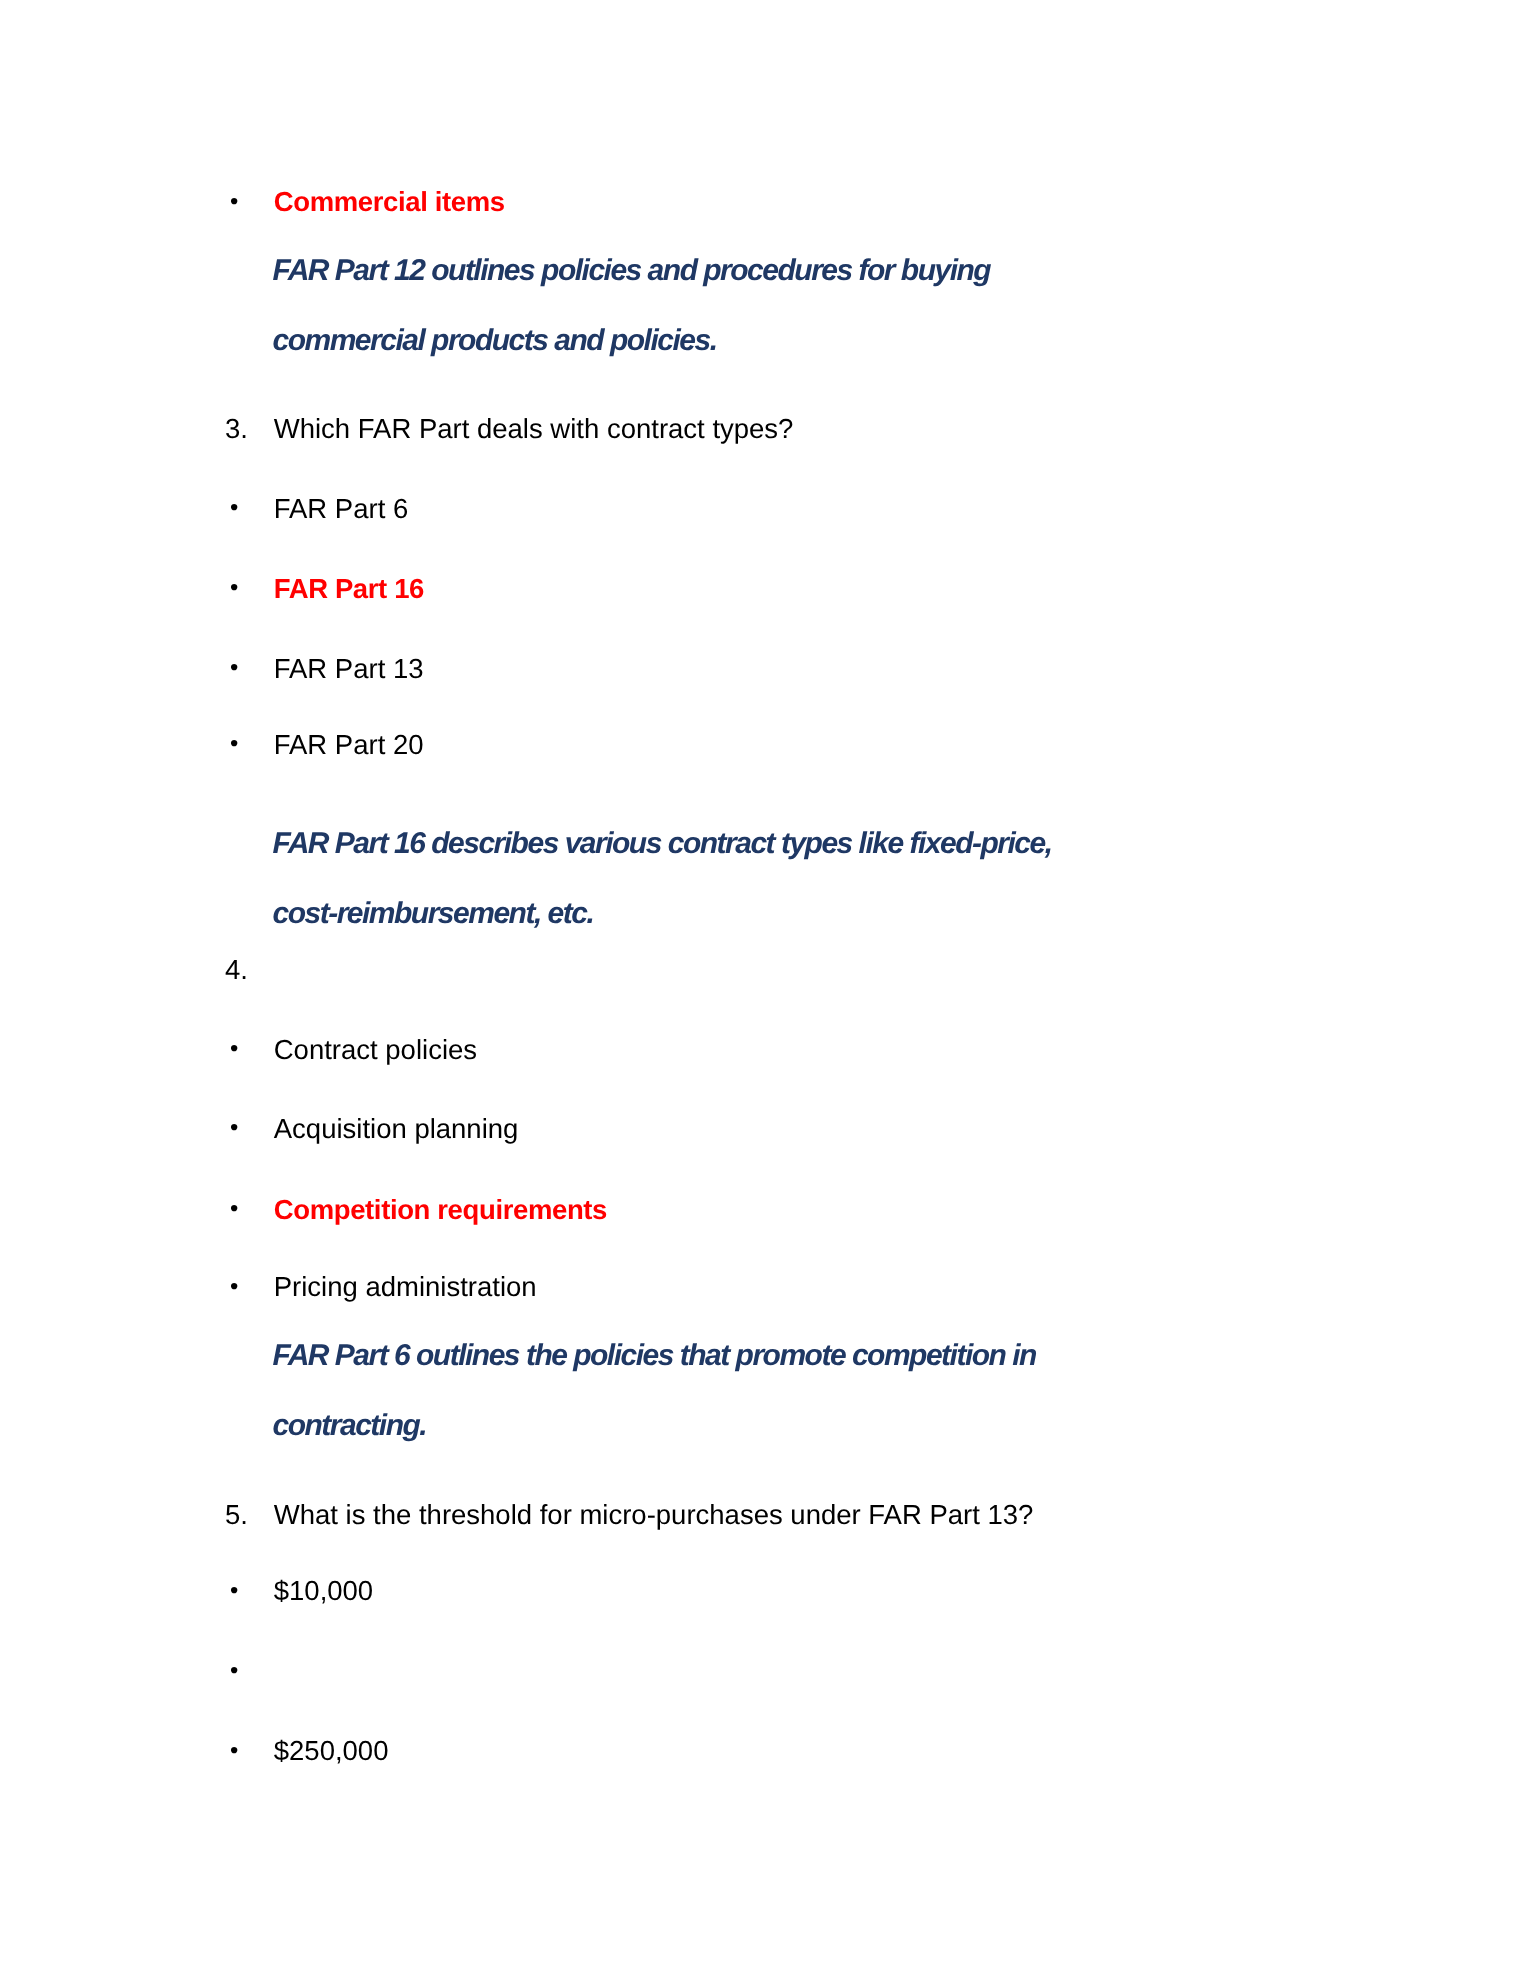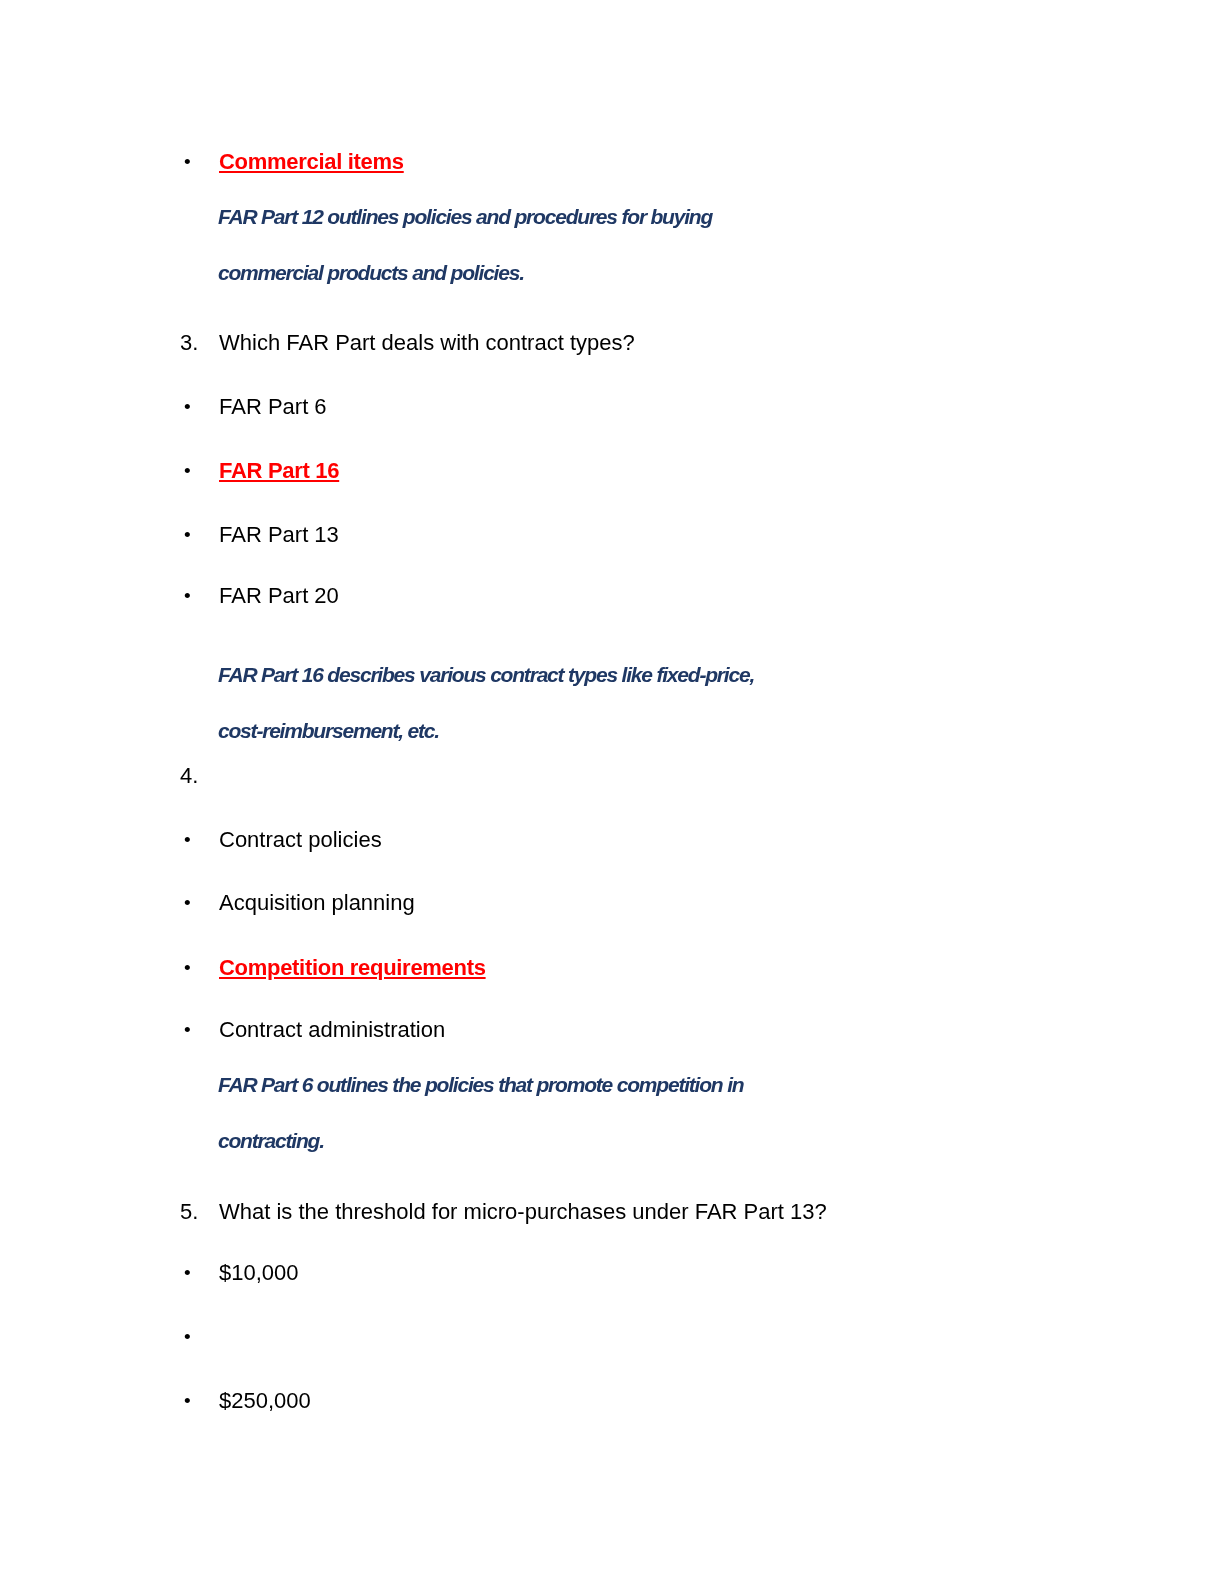--- a/index.html
+++ b/index.html
@@ -15,25 +15,24 @@
   .li .dot {
     position:absolute; left:184px; top:0;
     font-size:19px; color:var(--body_black, #000000);
   }
   .li .num { position:absolute; left:180px; white-space:nowrap; }
   .li .t { position:absolute; left:219px; white-space:nowrap; }
   .answer {
     color:var(--answer_red, #ff0000);
     font-weight:bold;
     letter-spacing:-0.3px;
-    text-decoration:underline;
   }
   .expl {
     position:absolute; left:218px;
-    font-size:21px; font-weight:bold; font-style:italic;
+    font-size:24px; font-weight:bold; font-style:italic;
     color:var(--explanation_navy, #1f3864);
     letter-spacing:-1.2px;
   }
   .expl .el { line-height:56px; white-space:nowrap; }
 </style>
 </head>
 <body>
 
 <div class="page" style="--answer_red: #ff0000; --explanation_navy: #1f3864; --body_black: #000000; --page_bg: #ffffff;">
 
@@ -91,21 +90,21 @@
     <span class="t">Acquisition planning</span>
   </div>
 
   <div class="li" style="top:953px">
     <span class="dot">•</span>
     <span class="t answer">Competition requirements</span>
   </div>
 
   <div class="li" style="top:1015px">
     <span class="dot">•</span>
-    <span class="t">Contract administration</span>
+    <span class="t">Pricing administration</span>
   </div>
 
   <div class="expl" style="top:1057px">
     <div class="el">FAR Part 6 outlines the policies that promote competition in</div>
     <div class="el">contracting.</div>
   </div>
 
   <div class="li" style="top:1197px">
     <span class="num">5.</span>
     <span class="t">What is the threshold for micro-purchases under FAR Part 13?</span>

